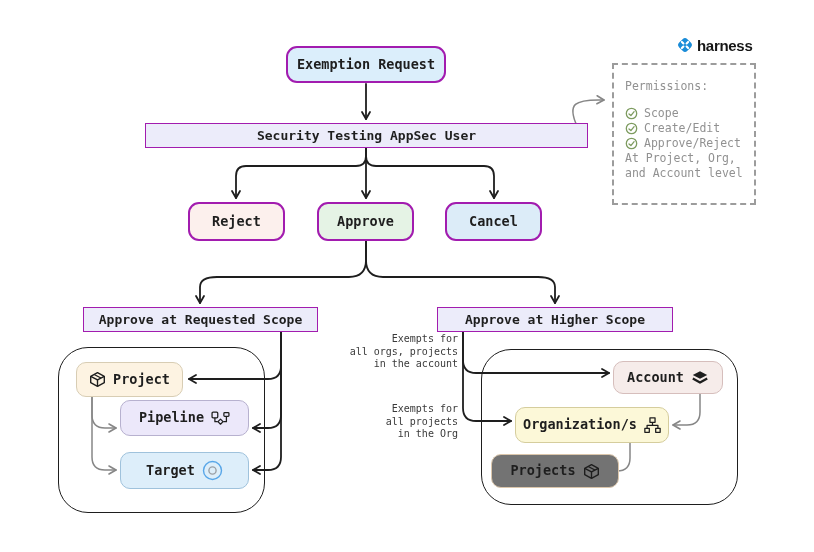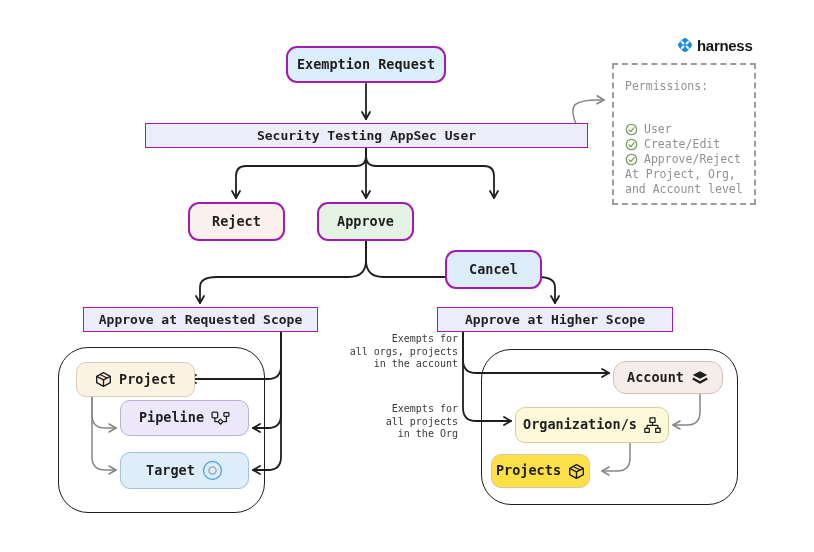--- a/index.html
+++ b/index.html
@@ -17,21 +17,21 @@
   .b-target{border-color:#9fc2dc;}
   .b-account{border-color:#d6bebc;}
   .b-org{border-color:#d5cd9d;}
   .b-projects{border-color:#dbc6ab;}
 
   .container-box{position:absolute;box-sizing:border-box;border:1.8px solid #1e1e1e;border-radius:30px;}
 
   .perm-panel{position:absolute;left:612px;top:63px;width:144px;height:142px;box-sizing:border-box;
               border:2px dashed #9c9c9c;padding:14px 0 0 11px;color:#919191;
               font:400 11.5px/15px "DejaVu Sans Mono",monospace;}
-  .perm-title{margin-bottom:28px;}
+  .perm-title{margin-bottom:12px;}
   .perm-row{display:flex;align-items:center;gap:6px;height:15px;}
   .perm-footer{white-space:pre-line;}
 
   .annotation{position:absolute;width:112px;text-align:right;white-space:pre-line;
               font:400 10px/12.5px "DejaVu Sans Mono",monospace;color:#3a3a3a;}
 
   .brand{position:absolute;left:676px;top:36px;display:flex;align-items:center;gap:3px;}
   .brand-name{font:700 15px "Liberation Sans",sans-serif;color:#161616;letter-spacing:-0.3px;}
 
   .icon{display:inline-flex;flex:0 0 auto;}
@@ -84,21 +84,21 @@
 
   <div class="perm-panel">
     <div class="perm-title">Permissions:</div>
     <div class="perm-row">
       <span class="icon">
         <svg width="13" height="13" viewBox="0 0 13 13" fill="none" stroke="#7e9c60" stroke-width="1.3">
           <circle cx="6.5" cy="6.5" r="5.2"></circle>
             <path d="M4,6.9 L5.9,8.6 L9.1,4.7" stroke-linecap="round" stroke-linejoin="round"></path>
         </svg>
       </span>
-      <span>User</span>
+      <span>Scope</span>
     </div>
     <div class="perm-row">
       <span class="icon">
         <svg width="13" height="13" viewBox="0 0 13 13" fill="none" stroke="#7e9c60" stroke-width="1.3">
           <circle cx="6.5" cy="6.5" r="5.2"></circle>
             <path d="M4,6.9 L5.9,8.6 L9.1,4.7" stroke-linecap="round" stroke-linejoin="round"></path>
         </svg>
       </span>
       <span>Create/Edit</span>
     </div>
@@ -122,34 +122,34 @@
   <div class="node hdr" style="left: 145px; top: 123px; width: 443px; height: 25px; background-color: rgb(236, 236, 250); text-align: right;">
     <span>Security Testing AppSec User</span>
   </div>
 
   <div class="node" style="left: 188px; top: 202px; width: 97px; height: 39px; background-color: rgb(252, 240, 237);">
     <span>Reject</span>
   </div>
   <div class="node" style="left: 317px; top: 202px; width: 97px; height: 39px; background-color: rgb(229, 243, 229);">
     <span>Approve</span>
   </div>
-  <div class="node" style="left: 445px; top: 202px; width: 97px; height: 39px; background-color: rgb(220, 236, 248); margin-top: 48px;">
+  <div class="node" style="left: 445px; top: 202px; width: 97px; height: 39px; background-color: rgb(220, 236, 248);">
     <span>Cancel</span>
   </div>
 
   <div class="node hdr" style="left: 83px; top: 307px; width: 235px; height: 25px; background-color: rgb(236, 236, 250);">
     <span>Approve at Requested Scope</span>
   </div>
   <div class="node hdr" style="left: 437px; top: 307px; width: 236px; height: 25px; background-color: rgb(236, 236, 250);">
     <span>Approve at Higher Scope</span>
   </div>
 
   <div class="container-box" style="left:58px;top:347px;width:207px;height:166px;"></div>
 
-  <div class="node soft b-project" style="left: 76px; top: 362px; width: 119px; height: 35px; background-color: rgb(253, 243, 226);">
+  <div class="node soft b-project" style="left: 76px; top: 362px; width: 107px; height: 35px; background-color: rgb(253, 243, 226);">
     <span class="icon">
       <svg width="17" height="17" viewBox="0 0 16 16" fill="none" stroke="#1e1e1e" stroke-width="1.3" stroke-linejoin="round">
         <path d="M8,1.6 L14.4,5 L8,8.4 L1.6,5 Z"></path>
         <path d="M1.6,5 L1.6,11 L8,14.4 L8,8.4"></path>
         <path d="M14.4,5 L14.4,11 L8,14.4"></path>
         <path d="M4.9,3.3 L11.2,6.6"></path>
       </svg>
     </span>
     <span>Project</span>
   </div>
@@ -172,21 +172,21 @@
     <span class="icon">
       <svg width="21" height="21" viewBox="0 0 21 21" fill="none">
         <circle cx="10.5" cy="10.5" r="9" stroke="#58a6e8" stroke-width="1.4"></circle>
         <circle cx="10.5" cy="10.5" r="3.6" stroke="#9aa0a6" stroke-width="1.4"></circle>
       </svg>
     </span>
   </div>
 
   <div class="container-box" style="left:481px;top:349px;width:257px;height:156px;"></div>
 
-  <div class="node soft b-account" style="left: 613px; top: 361px; width: 110px; height: 33px; background-color: rgb(246, 236, 234); border-radius: 13px;">
+  <div class="node soft b-account" style="left: 613px; top: 361px; width: 110px; height: 33px; background-color: rgb(246, 236, 234);">
     <span>Account</span>
     <span class="icon">
       <svg width="18" height="16" viewBox="0 0 18 16" fill="none">
         <path d="M9,1.2 L16.2,5 L9,8.8 L1.8,5 Z" fill="#1e1e1e"></path>
         <path d="M16.2,8.6 L9,12.6 L1.8,8.6" stroke="#1e1e1e" stroke-width="2.3" stroke-linejoin="round"></path>
       </svg>
     </span>
   </div>
 
   <div class="node soft b-org" style="left: 515px; top: 407px; width: 154px; height: 36px; background-color: rgb(252, 248, 216);">
@@ -194,21 +194,21 @@
     <span class="icon">
       <svg width="17" height="17" viewBox="0 0 16 16" fill="none" stroke="#1e1e1e" stroke-width="1.2" stroke-linejoin="round">
         <rect x="5.6" y="0.8" width="4.8" height="4.2"></rect>
         <path d="M8,5 L8,7.8 M2.9,10.6 L2.9,7.8 L13.1,7.8 L13.1,10.6"></path>
         <rect x="0.8" y="10.6" width="4.2" height="3.8"></rect>
         <rect x="11" y="10.6" width="4.2" height="3.8"></rect>
       </svg>
     </span>
   </div>
 
-  <div class="node soft b-projects" style="left: 491px; top: 454px; width: 99px; height: 34px; background-color: #fde047;">
+  <div class="node soft b-projects" style="left: 491px; top: 454px; width: 128px; height: 34px; background-color: #737373;">
     <span>Projects</span>
     <span class="icon">
       <svg width="17" height="17" viewBox="0 0 16 16" fill="none" stroke="#1e1e1e" stroke-width="1.3" stroke-linejoin="round">
         <path d="M8,1.6 L14.4,5 L8,8.4 L1.6,5 Z"></path>
         <path d="M1.6,5 L1.6,11 L8,14.4 L8,8.4"></path>
         <path d="M14.4,5 L14.4,11 L8,14.4"></path>
         <path d="M4.9,3.3 L11.2,6.6"></path>
       </svg>
     </span>
   </div>

